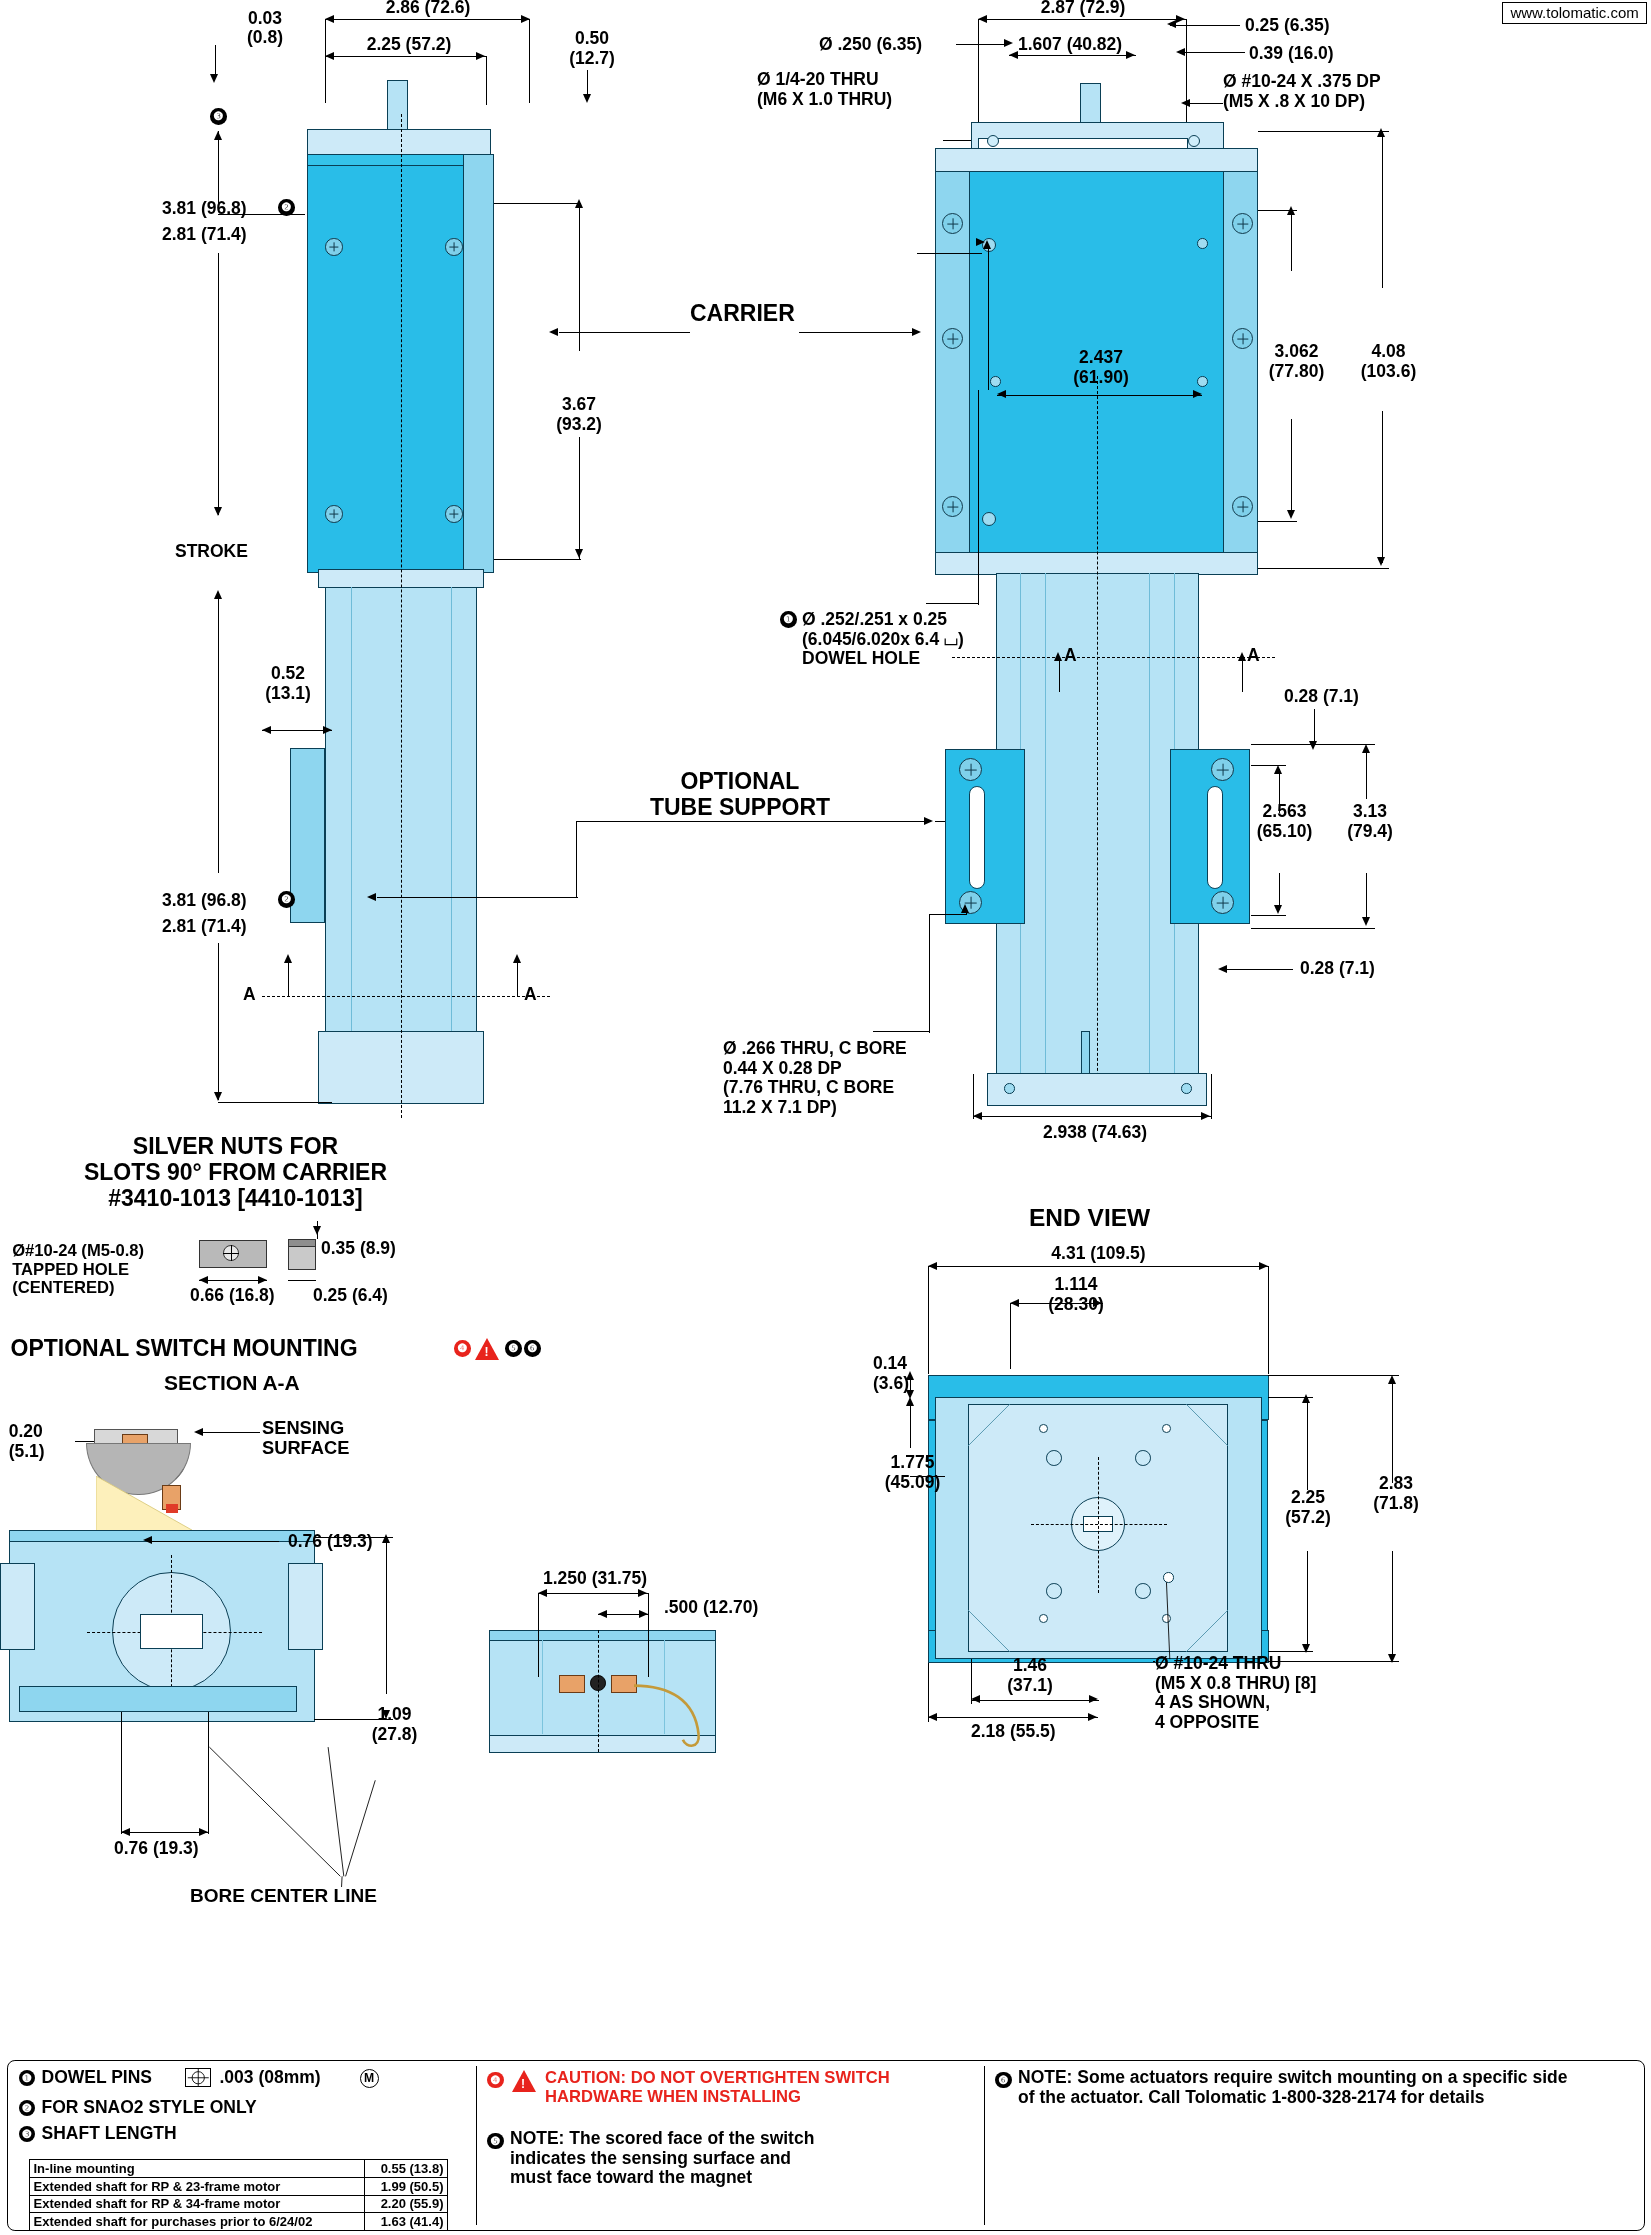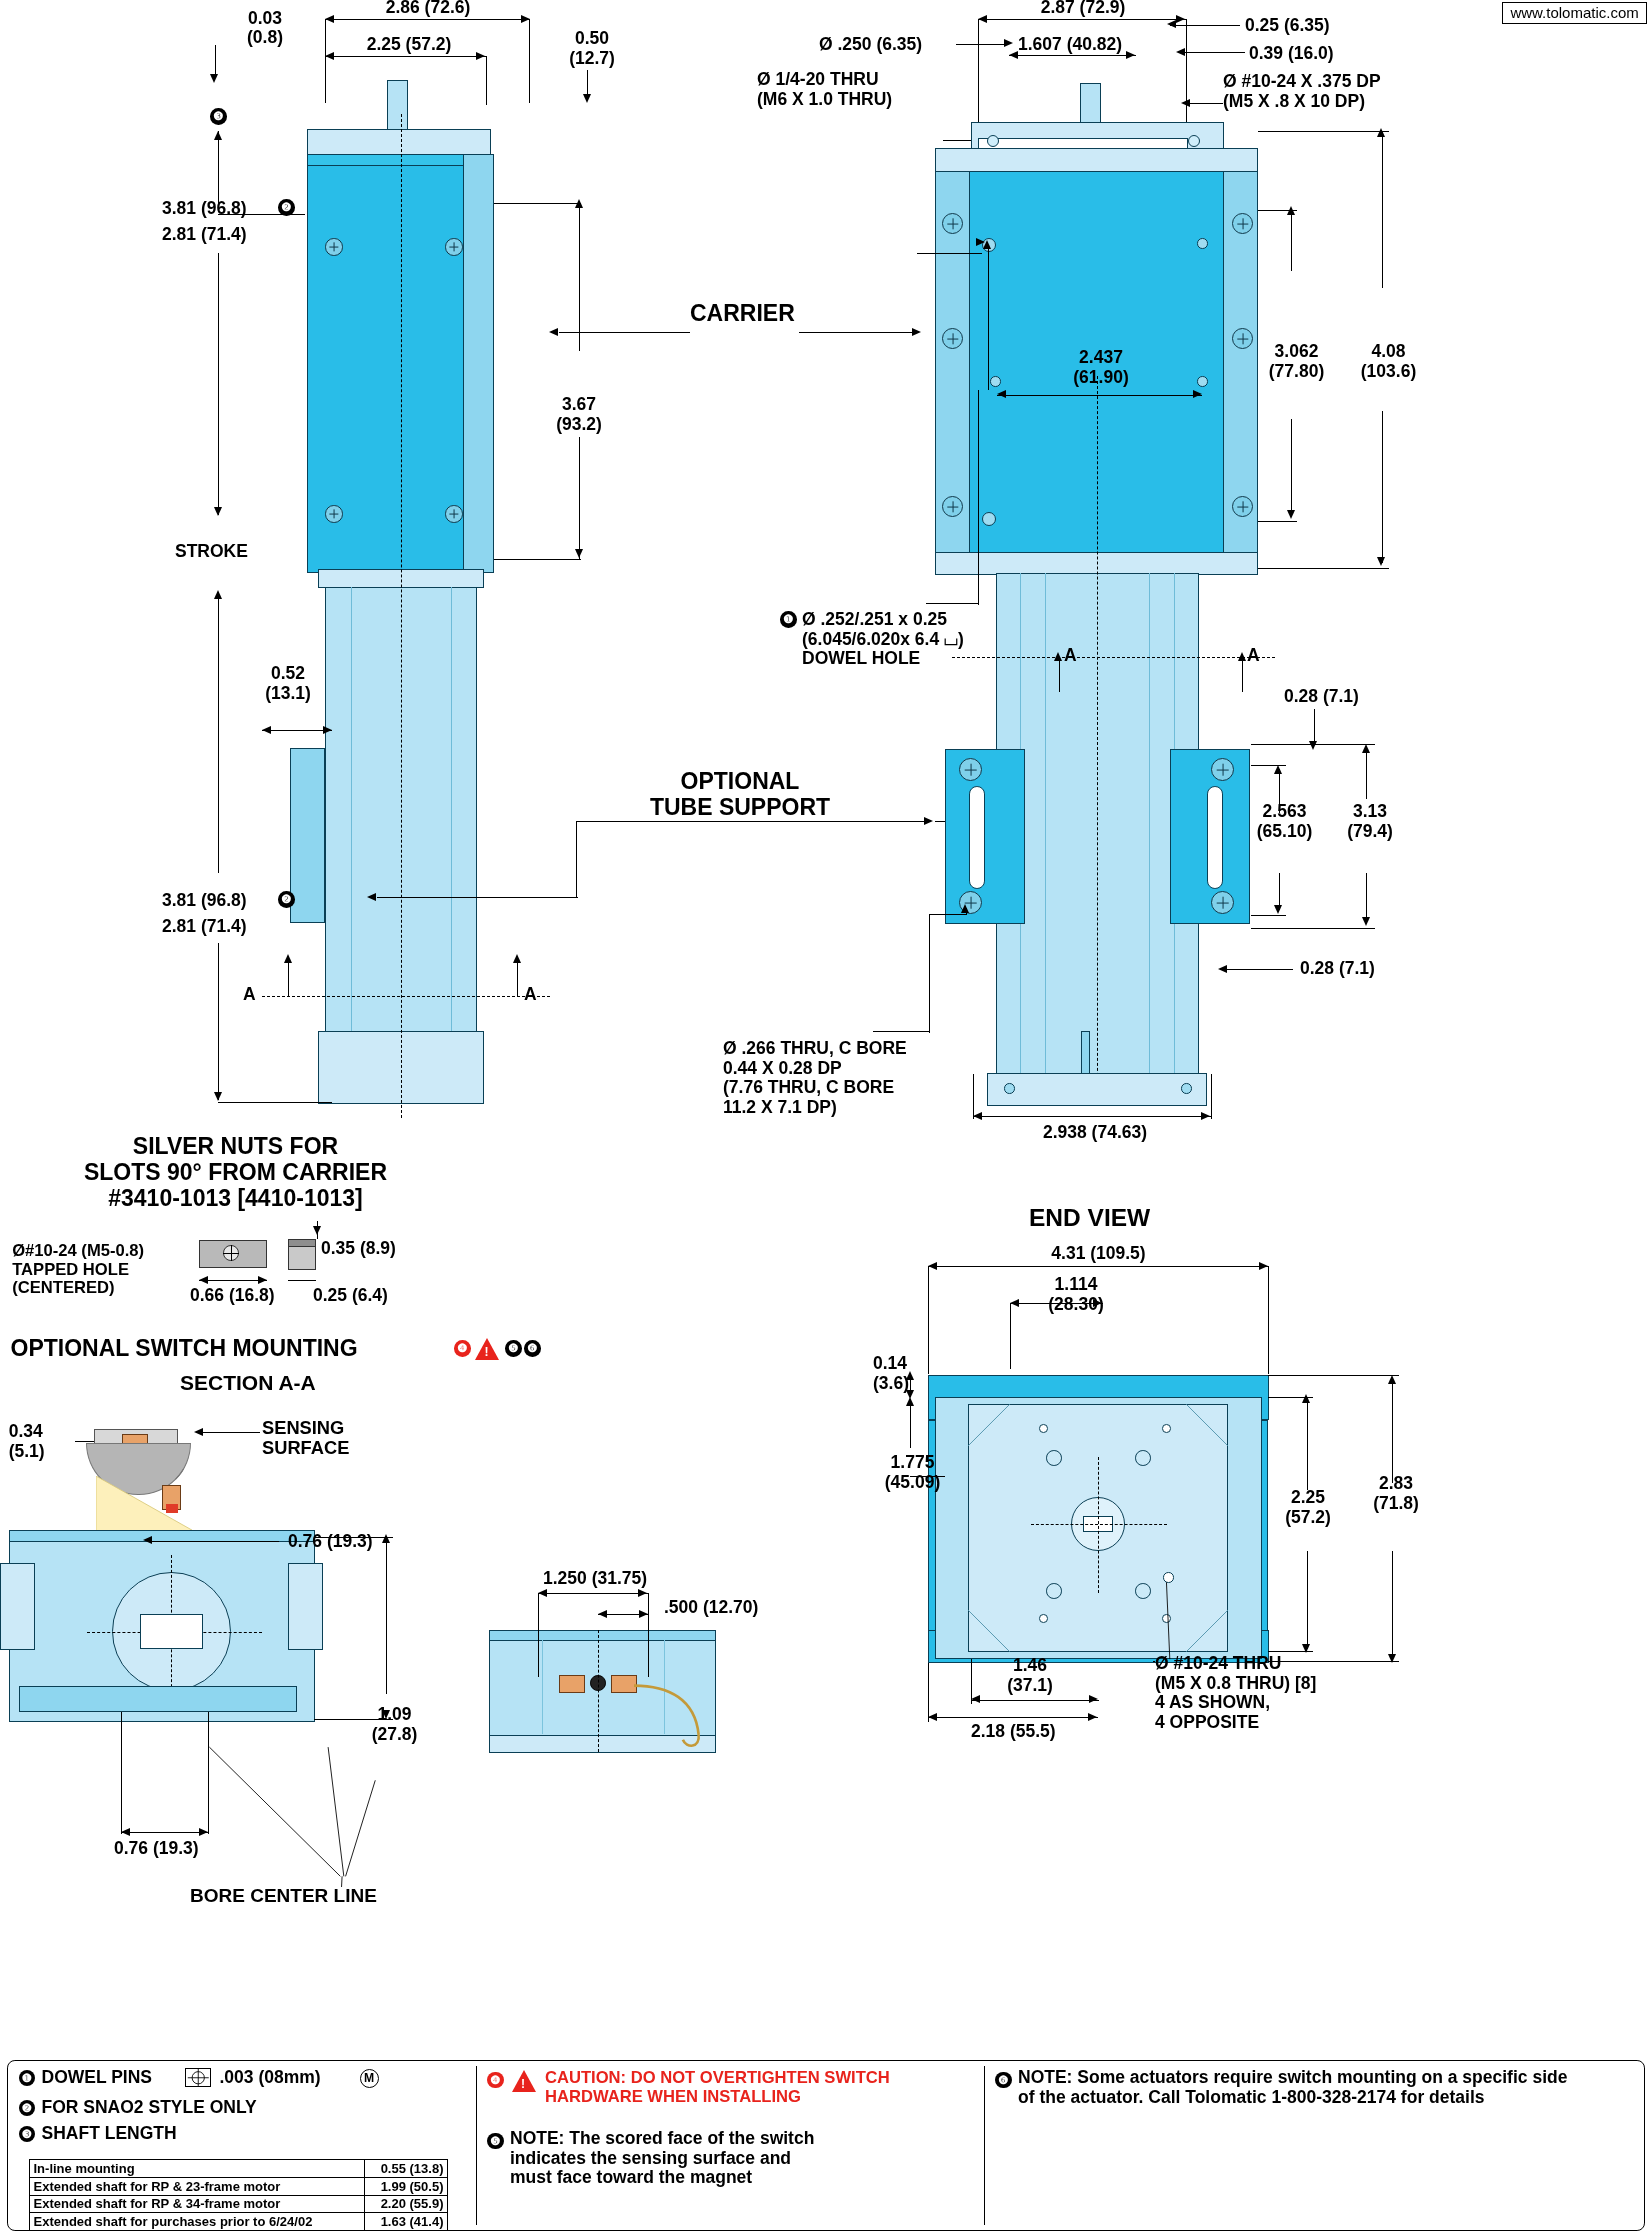--- a/index.html
+++ b/index.html
@@ -439,28 +439,28 @@
     <div class="txt" style="left:313px; top:1286px;">0.25 (6.4)</div>
   </div>
 
   <div>
     <div class="txt" style="left:10.5px; top:1336px; font-size:23px;">OPTIONAL SWITCH MOUNTING</div>
     <div class="cnum red" style="left:454px; top:1340px;">❹</div>
     <div class="warn-tri" style="left:475px; top:1338px;"></div>
     <div class="cnum" style="left:505px; top:1340px;">❺</div>
     <div class="cnum" style="left:524px; top:1340px;">❻</div>
 
-    <div class="txt" style="left:164px; top:1371px; font-size:21px;margin-left:16px;">SECTION A-A</div>
+    <div class="txt" style="left:164px; top:1371px; font-size:21px;">SECTION A-A</div>
 
     <div class="txt" style="left:262px; top:1418px; font-size:18.3px;">SENSING
 SURFACE</div>
     <div class="hline" style="left:201px; top:1432px; width:59px;"></div>
     <div class="ah ah-l" style="left:194px; top:1428px;"></div>
 
-    <div class="txt" style="left:8.7px; top:1422px;">0.34
+    <div class="txt" style="left:8.7px; top:1422px;">0.20
 (5.1)</div>
     <div class="hline" style="left:75px; top:1441px; width:42px;"></div>
     <div class="ah ah-r" style="left:110px; top:1437px;"></div>
 
     <div class="shape" style="left:94px; top:1429px; width:84px; height:17.5px; background:#d8d8d8; border:0.9px solid #555;"></div>
     <div class="shape" style="left:122px; top:1434px; width:26px; height:30px; background:#e8a268; border:0.9px solid #6a3b16;"></div>
     <div class="shape" style="left:128px; top:1464px; width:15.7px; height:12.2px; background:#e03b28; border:0.9px solid #6a1510;"></div>
 
     <div class="shape" style="left:86px; top:1443px; width:105px; height:52px; background:#b5b5b5; border:0.9px solid #777; border-radius:0 0 52px 52px;"></div>
 

